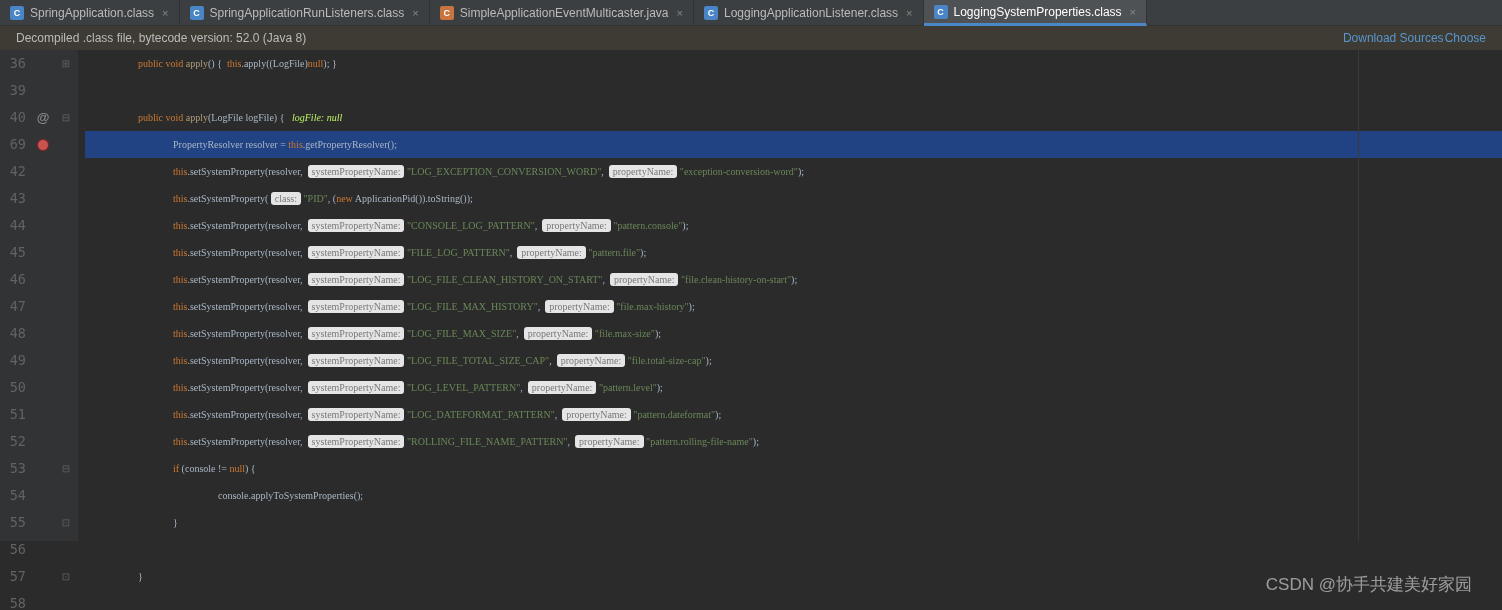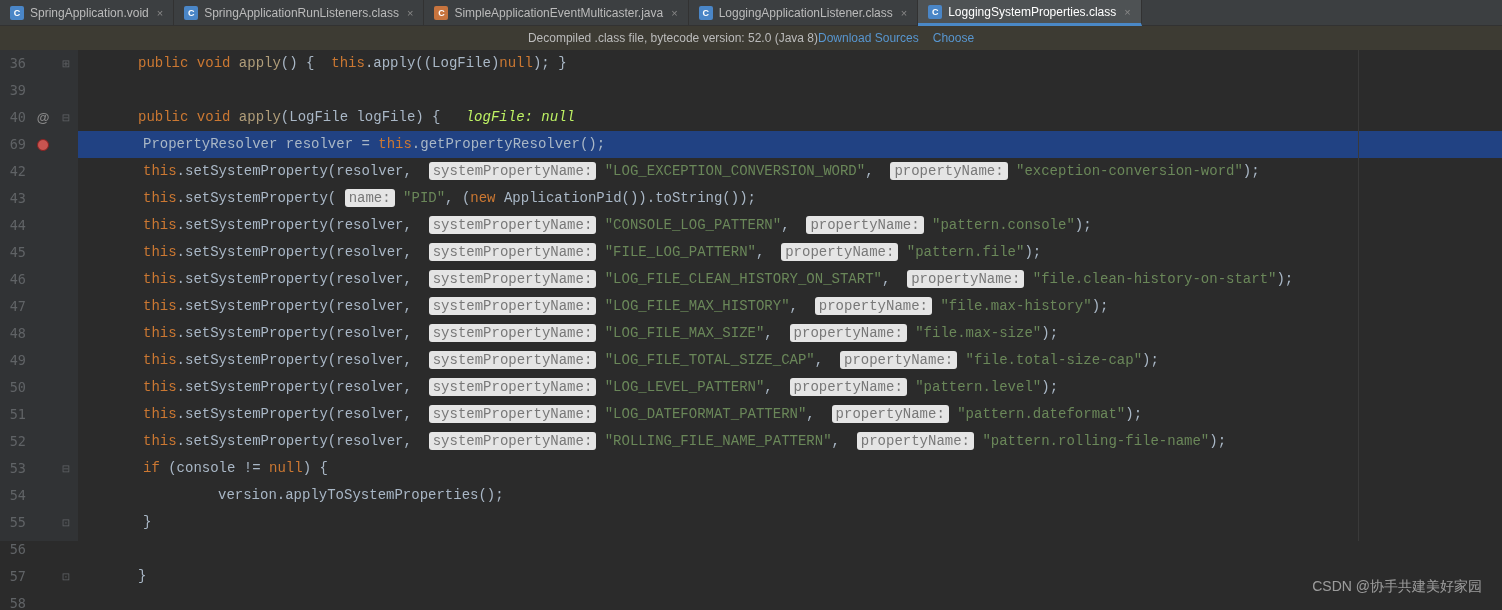--- a/index.html
+++ b/index.html
@@ -31,70 +31,70 @@
 }
 .tab.active { border-bottom: 3px solid #4a88c7; background: #4e5254; color: #fff; }
 .tab-icon {
   width: 14px; height: 14px; margin-right: 6px;
   display: inline-flex; align-items: center; justify-content: center;
   background: #4a86c7; border-radius: 2px; color: #fff; font-size: 9px; font-weight: bold;
 }
 .tab-icon.java { background: #c7743e; }
 .close-x { margin-left: 8px; color: #888; font-size: 11px; }
 .info-bar {
-  display: flex; justify-content: center; align-items: center;
+  display: flex; justify-content: space-between; align-items: center;
   background: #3d3b33; color: #bbbbbb;
-  padding: 4px 8px; font-size: 12px; height: 24px;
-}
-.info-bar .links { display: flex; gap: 14px; }
+  padding: 4px 16px; font-size: 12px; height: 24px;
+}
+.info-bar .links { display: flex; gap: 1px; }
 .info-bar .links span { color: #5896cf; cursor: pointer; }
 .editor {
   display: flex; height: 491px; background: #2b2b2b;
 }
 .gutter {
   background: #313335; color: #606366; text-align: right;
   padding: 0 4px 0 0; user-select: none; font-family: Consolas, monospace;
   font-size: 13.5px; width: 32px;
 }
 .gutter .ln { height: 27px; line-height: 27px; padding-right: 2px; }
 .marks {
   width: 22px; background: #313335;
 }
 .marks .mk { height: 27px; display: flex; align-items: center; justify-content: center; }
 .folds { width: 24px; background: #313335; }
 .folds .fd { height: 27px; display: flex; align-items: center; justify-content: center; color: #606366; font-size: 10px; }
 .code {
-  flex: 1; font-family: Liberation Mono, monospace;
-  font-size: 14px; line-height: 27px; position: relative;
+  flex: 1; font-family: Liberation Serif, serif;
+  font-size: 10px; line-height: 27px; position: relative;
 }
 .code-line { height: 27px; white-space: pre; padding-left: 6px; }
 .code-line.hl { background: #214283; }
 .kw { color: #cc7832; }
 .mth { color: #b09d79; }
 .str { color: #6a8759; }
 .hint { color: #787878; background: #e5e5e5; border-radius: 3px; padding: 1px 4px; font-style: normal; }
 .param { color: #bef264; font-style: italic; }
 .ind1 { padding-left: 60px; }
-.ind2 { padding-left: 65px; }
+.ind2 { padding-left: 88px; margin-left: 7px; }
 .ind3 { padding-left: 140px; }
 .margin-line { position: absolute; top: 0; bottom: 0; width: 1px; background: #3a3a3a; left: 1280px; }
 .watermark {
-  position: absolute; right: 20px; bottom: 14px;
-  color: rgba(230,230,230,0.6); font-size: 14px;
+  position: absolute; right: 30px; bottom: 14px;
+  color: rgba(230,230,230,0.6); font-size: 17px;
 }
 .bp { width: 12px; height: 12px; background: #c75450; border-radius: 50%; border: 1px solid #822; }
 .at { color: #888; font-weight: bold; }
 </style>
 </head>
 <body>
 
 <div class="tabs">
   <div class="tab">
       <span class="tab-icon">C</span>
-      <span>SpringApplication.void</span>
+      <span>SpringApplication.class</span>
       <span class="close-x">×</span>
     </div>
   <div class="tab">
       <span class="tab-icon">C</span>
       <span>SpringApplicationRunListeners.class</span>
       <span class="close-x">×</span>
     </div>
   <div class="tab">
       <span class="tab-icon java">C</span>
       <span>SimpleApplicationEventMulticaster.java</span>
@@ -205,32 +205,32 @@
       <div class="fd"></div>
   </div>
   <div class="code">
     <div class="margin-line"></div>
 
     <div class="code-line ind1"><span class="kw">public</span> <span class="kw">void</span> <span class="mth">apply</span>() {  <span class="kw">this</span><span>.apply((LogFile)</span><span class="kw">null</span><span>); }</span></div>
     <div class="code-line"></div>
     <div class="code-line ind1"><span class="kw">public</span> <span class="kw">void</span> <span class="mth">apply</span><span>(LogFile logFile) {</span>   <span class="param">logFile: null</span></div>
     <div class="code-line hl ind2"><span>PropertyResolver resolver = </span><span class="kw">this</span><span>.getPropertyResolver();</span></div>
     <div class="code-line ind2"><span class="kw">this</span><span>.setSystemProperty</span><span>(resolver, </span> <span class="hint">systemPropertyName:</span> <span class="str">"LOG_EXCEPTION_CONVERSION_WORD"</span><span>, </span> <span class="hint">propertyName:</span> <span class="str">"exception-conversion-word"</span><span>);</span></div>
-    <div class="code-line ind2"><span class="kw">this</span><span>.setSystemProperty</span><span>(</span> <span class="hint">name:</span> <span class="str">"PID"</span><span>, (</span><span class="kw">new</span><span> ApplicationPid()).toString());</span></div>
+    <div class="code-line ind2"><span class="kw">this</span><span>.setSystemProperty</span><span>(</span> <span class="hint">class:</span> <span class="str">"PID"</span><span>, (</span><span class="kw">new</span><span> ApplicationPid()).toString());</span></div>
     <div class="code-line ind2"><span class="kw">this</span><span>.setSystemProperty</span><span>(resolver, </span> <span class="hint">systemPropertyName:</span> <span class="str">"CONSOLE_LOG_PATTERN"</span><span>, </span> <span class="hint">propertyName:</span> <span class="str">"pattern.console"</span><span>);</span></div>
     <div class="code-line ind2"><span class="kw">this</span><span>.setSystemProperty</span><span>(resolver, </span> <span class="hint">systemPropertyName:</span> <span class="str">"FILE_LOG_PATTERN"</span><span>, </span> <span class="hint">propertyName:</span> <span class="str">"pattern.file"</span><span>);</span></div>
     <div class="code-line ind2"><span class="kw">this</span><span>.setSystemProperty</span><span>(resolver, </span> <span class="hint">systemPropertyName:</span> <span class="str">"LOG_FILE_CLEAN_HISTORY_ON_START"</span><span>, </span> <span class="hint">propertyName:</span> <span class="str">"file.clean-history-on-start"</span><span>);</span></div>
     <div class="code-line ind2"><span class="kw">this</span><span>.setSystemProperty</span><span>(resolver, </span> <span class="hint">systemPropertyName:</span> <span class="str">"LOG_FILE_MAX_HISTORY"</span><span>, </span> <span class="hint">propertyName:</span> <span class="str">"file.max-history"</span><span>);</span></div>
     <div class="code-line ind2"><span class="kw">this</span><span>.setSystemProperty</span><span>(resolver, </span> <span class="hint">systemPropertyName:</span> <span class="str">"LOG_FILE_MAX_SIZE"</span><span>, </span> <span class="hint">propertyName:</span> <span class="str">"file.max-size"</span><span>);</span></div>
     <div class="code-line ind2"><span class="kw">this</span><span>.setSystemProperty</span><span>(resolver, </span> <span class="hint">systemPropertyName:</span> <span class="str">"LOG_FILE_TOTAL_SIZE_CAP"</span><span>, </span> <span class="hint">propertyName:</span> <span class="str">"file.total-size-cap"</span><span>);</span></div>
     <div class="code-line ind2"><span class="kw">this</span><span>.setSystemProperty</span><span>(resolver, </span> <span class="hint">systemPropertyName:</span> <span class="str">"LOG_LEVEL_PATTERN"</span><span>, </span> <span class="hint">propertyName:</span> <span class="str">"pattern.level"</span><span>);</span></div>
     <div class="code-line ind2"><span class="kw">this</span><span>.setSystemProperty</span><span>(resolver, </span> <span class="hint">systemPropertyName:</span> <span class="str">"LOG_DATEFORMAT_PATTERN"</span><span>, </span> <span class="hint">propertyName:</span> <span class="str">"pattern.dateformat"</span><span>);</span></div>
     <div class="code-line ind2"><span class="kw">this</span><span>.setSystemProperty</span><span>(resolver, </span> <span class="hint">systemPropertyName:</span> <span class="str">"ROLLING_FILE_NAME_PATTERN"</span><span>, </span> <span class="hint">propertyName:</span> <span class="str">"pattern.rolling-file-name"</span><span>);</span></div>
     <div class="code-line ind2"><span class="kw">if</span><span> (console != </span><span class="kw">null</span><span>) {</span></div>
-    <div class="code-line ind3"><span>version.applyToSystemProperties();</span></div>
+    <div class="code-line ind3"><span>console.applyToSystemProperties();</span></div>
     <div class="code-line ind2"><span>}</span></div>
     <div class="code-line"></div>
     <div class="code-line ind1"><span>}</span></div>
     <div class="code-line"></div>
   </div>
 </div>
 
 <div class="watermark">CSDN @协手共建美好家园</div>
 
 </body></html>

